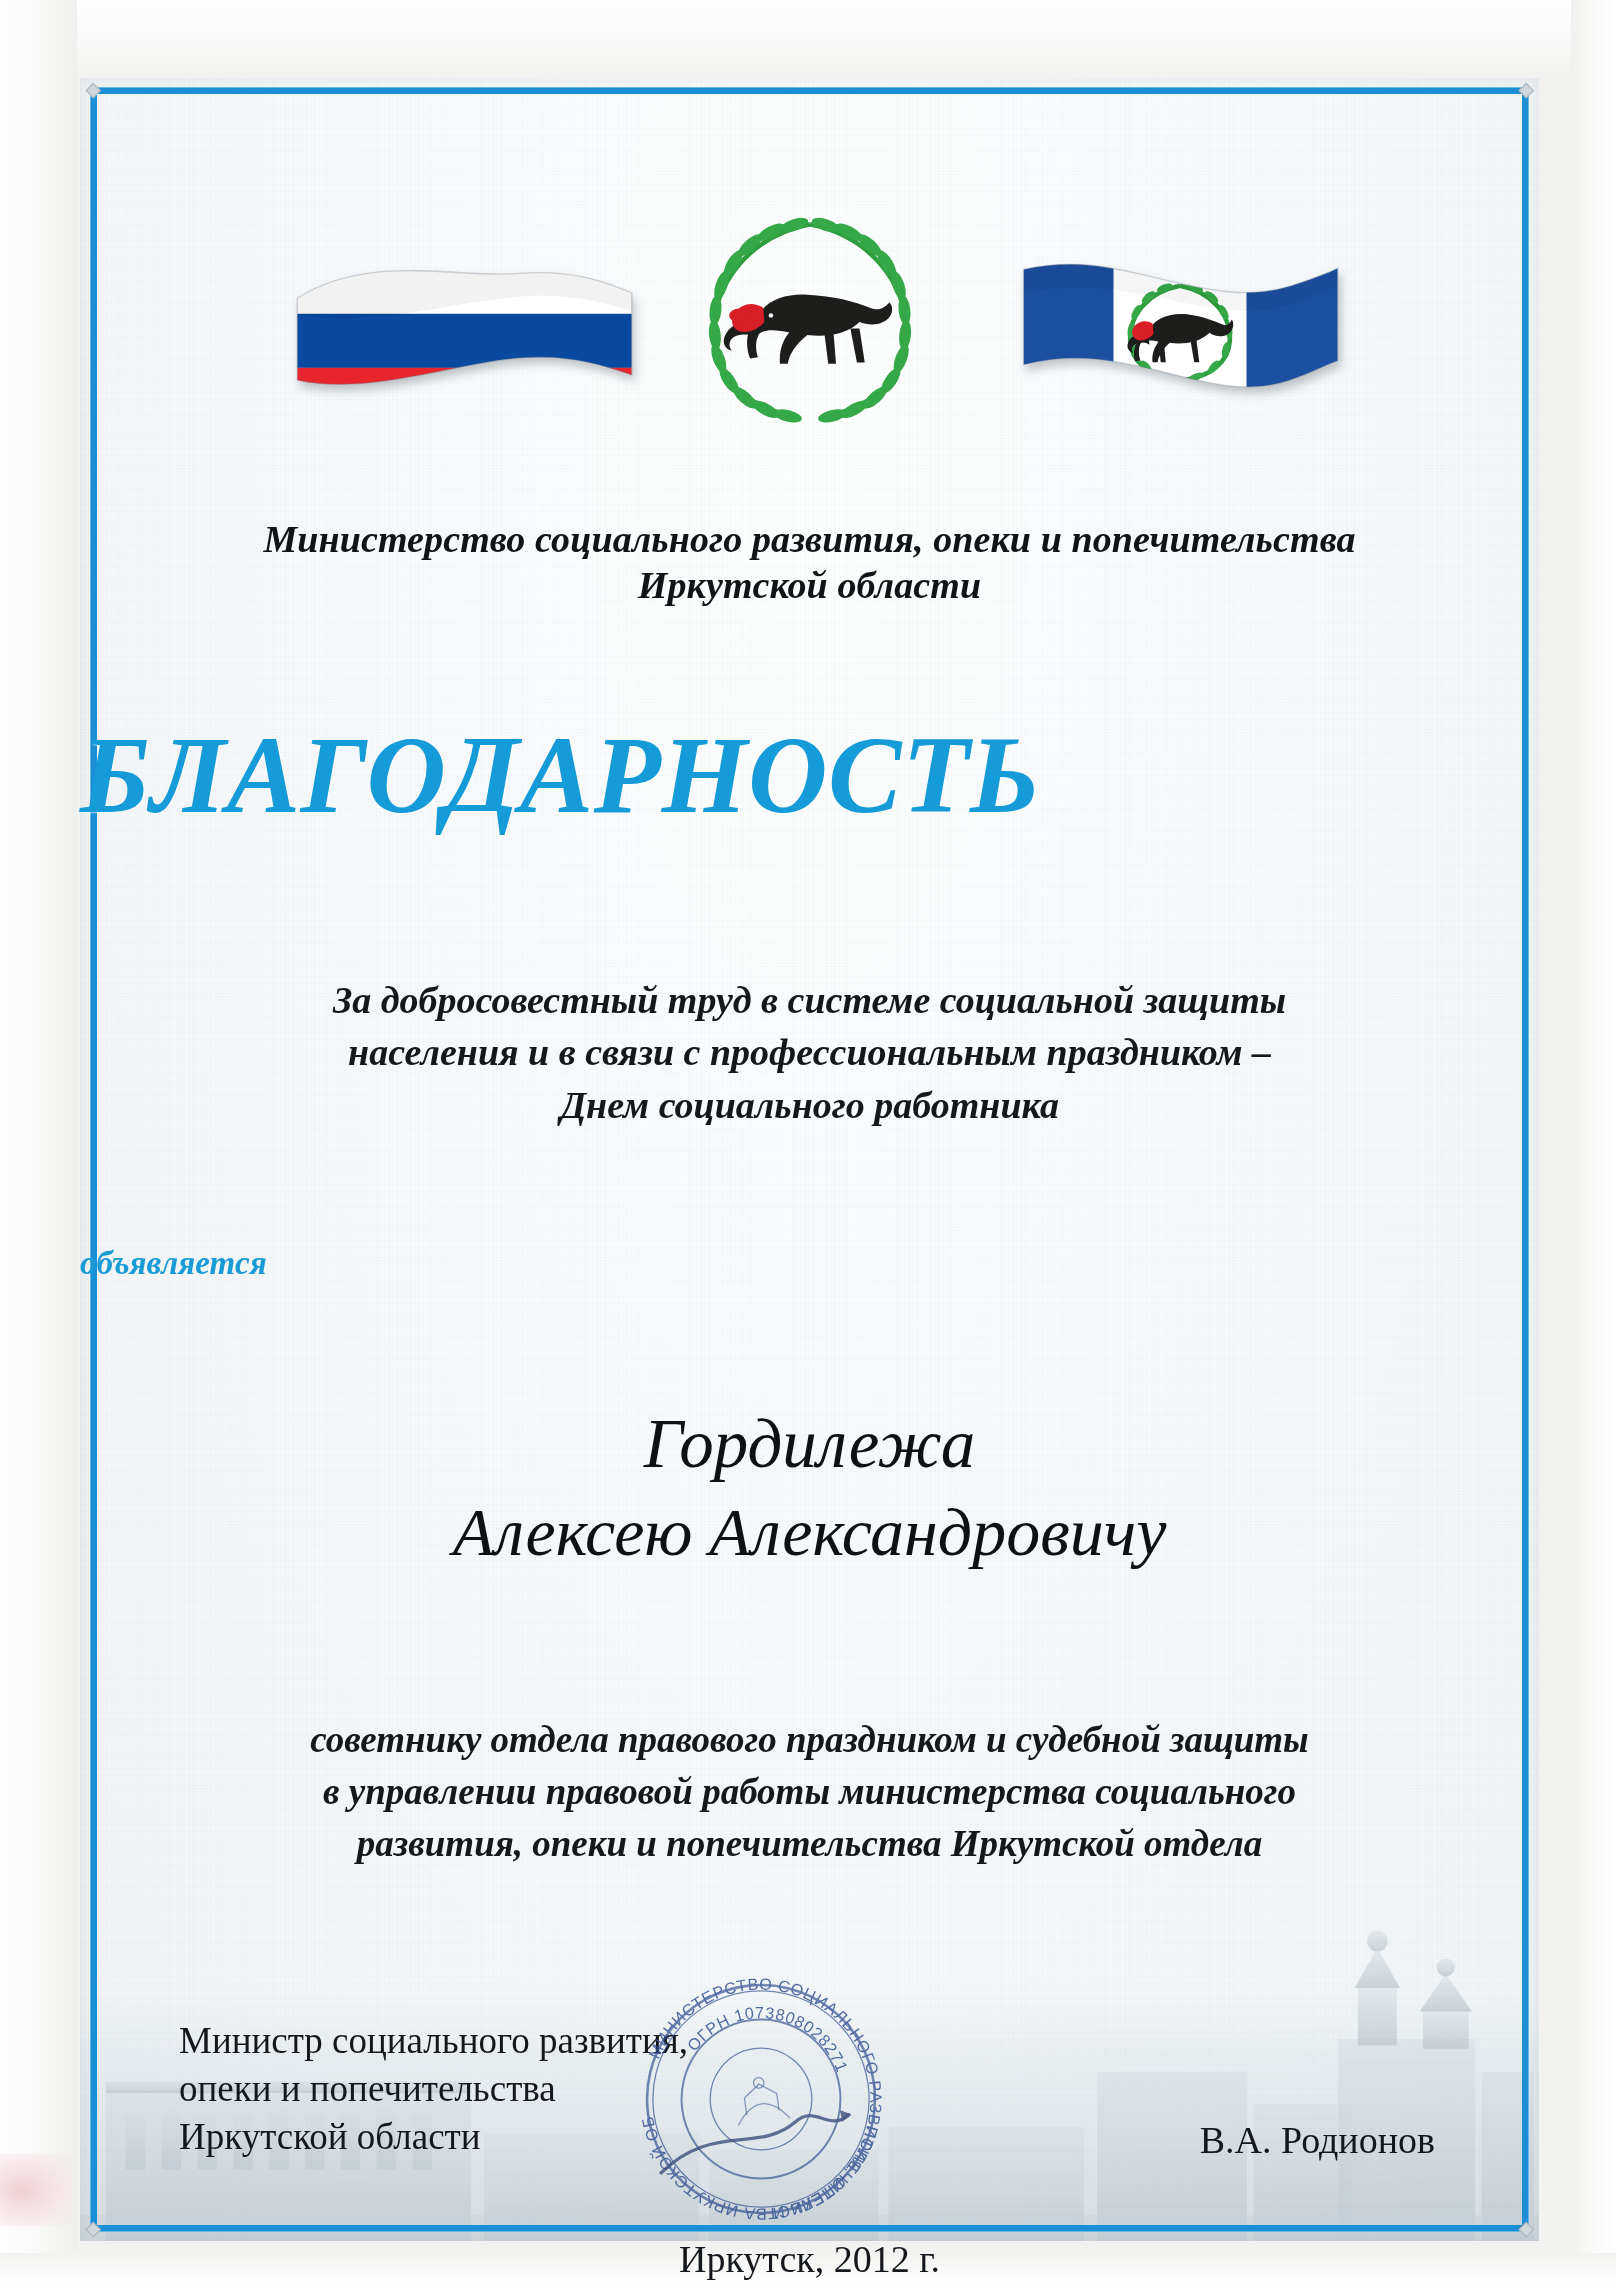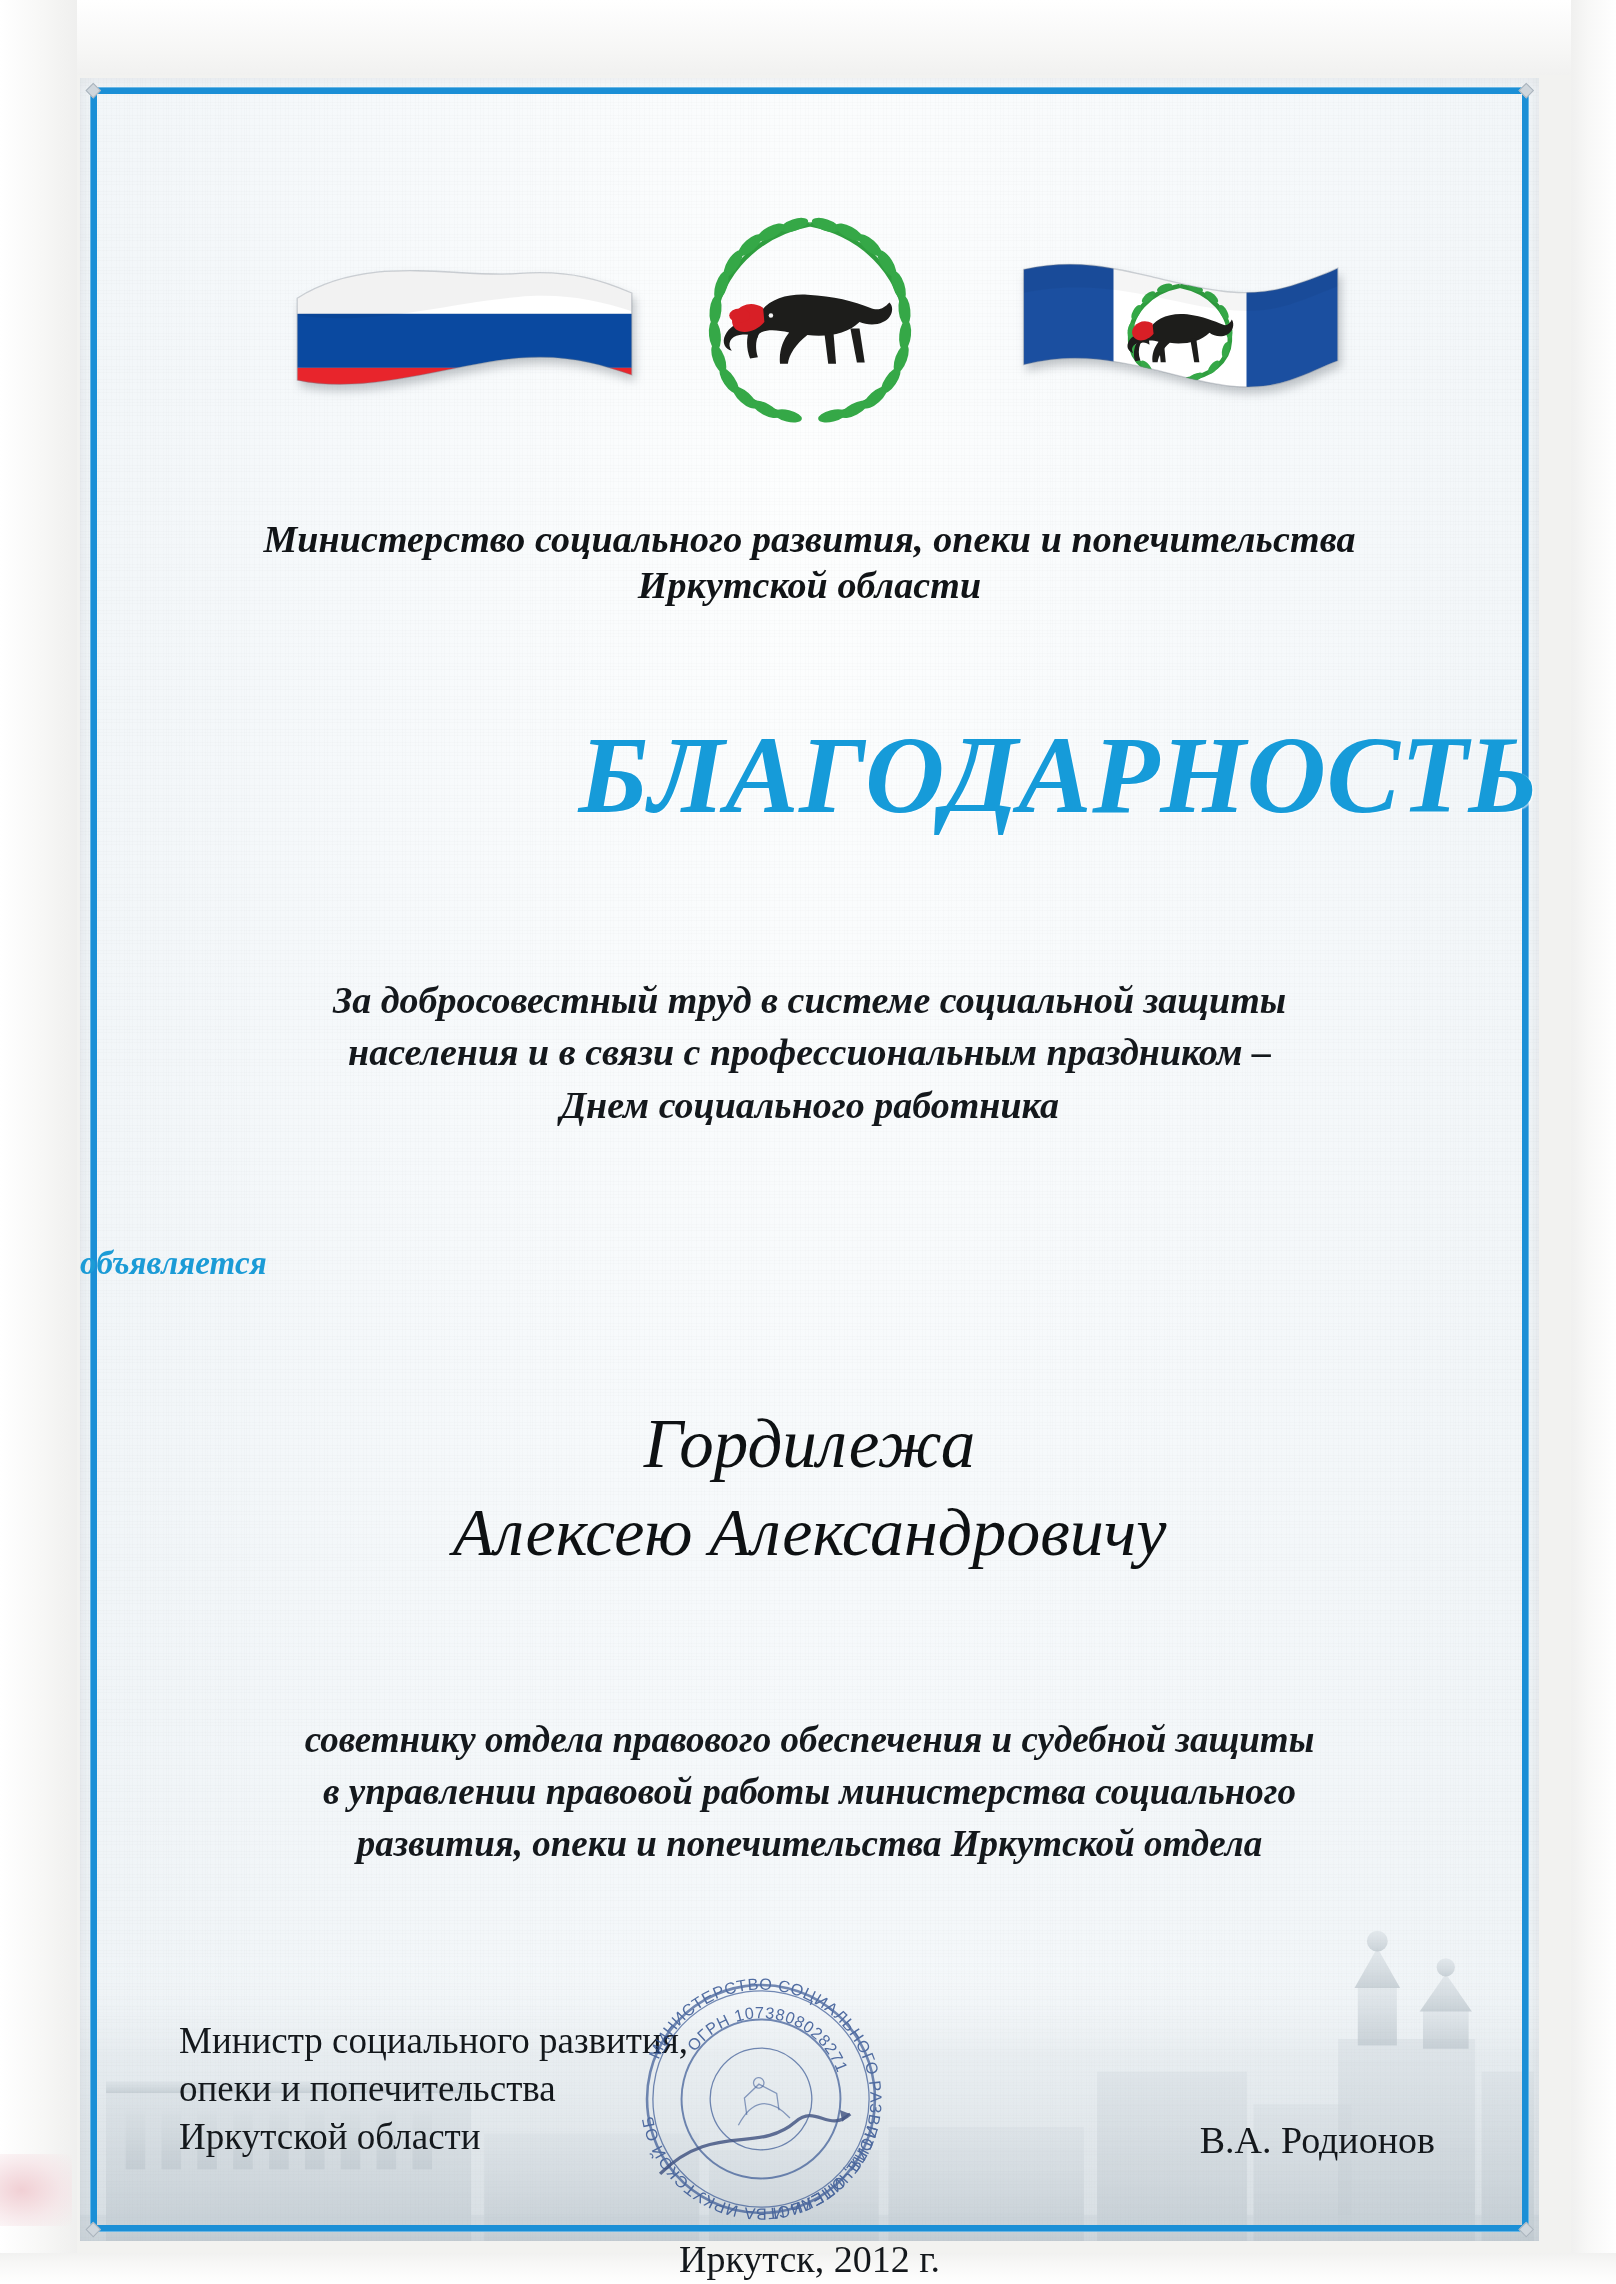--- a/index.html
+++ b/index.html
@@ -147,21 +147,21 @@
     font-size: 38px;
     line-height: 1.22;
     color: #111417;
     letter-spacing: 0.1px;
   }
 
   .title {
     position: absolute;
     left: 0; right: 0;
     top: 642px;
-    text-align: right;
+    text-align: left;
     font-family: "Liberation Serif", serif;
     font-style: italic;
     font-weight: 700;
     font-size: 110px;
     line-height: 1;
     color: #169bd9;
     letter-spacing: 0.7px;
     text-shadow: 1.3px 1.3px 1.3px rgba(255,255,255,0.6);
   }
 
@@ -508,21 +508,21 @@
   </div>
 
   <div class="declared">объявляется</div>
 
   <div class="recipient">
     <span class="surname">Гордилежа</span>
     <span class="given">Алексею Александровичу</span>
   </div>
 
   <div class="position">
-    <div>советнику отдела правового обеспечения и судебной защиты</div>
+    <div>советнику отдела правового праздником и судебной защиты</div>
     <div>в управлении правовой работы министерства социального</div>
     <div>развития, опеки и попечительства Иркутской отдела</div>
   </div>
 
   <div class="signer-title">
     <div>Министр социального развития,</div>
     <div>опеки и попечительства</div>
     <div>Иркутской области</div>
   </div>
 

